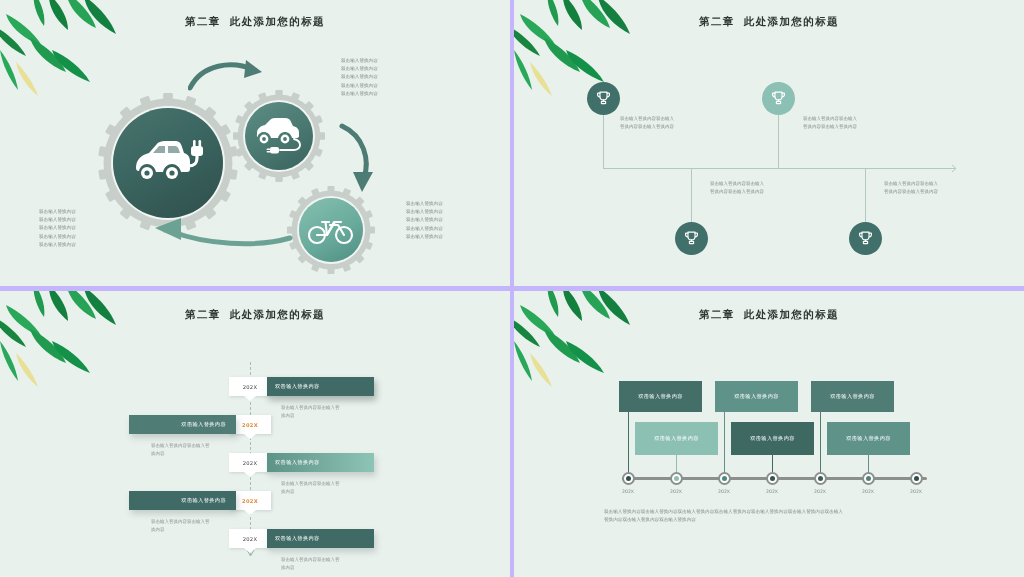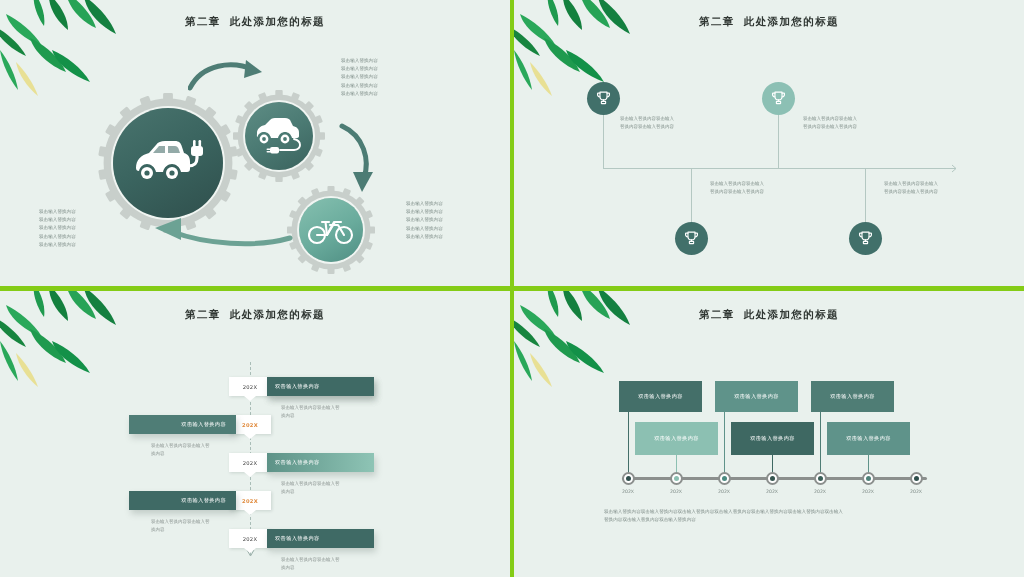--- a/index.html
+++ b/index.html
@@ -7,21 +7,21 @@
     width: 1024px; height: 577px; overflow: hidden;
     background: #ffffff;
     font-family: "Liberation Sans", "DejaVu Sans", sans-serif;
   }
   #deck {
     position: relative; width: 1024px; height: 577px;
     display: grid;
     grid-template-columns: 510px 510px;
     grid-template-rows: 286px 286px;
     column-gap: 4px; row-gap: 5px;
-    background: #84cc16;
+    background: #c4b5fd;
   }
   .slide {
     position: relative; overflow: hidden;
     background: #e9f1ed;
   }
   
   .willow { position: absolute; left: -6px; top: -8px; width: 130px; height: 110px;
             pointer-events: none; }
   .willow svg { display: block; }
   .willow-bottom { position:absolute; left:-4px; bottom:-14px; width:150px; height:24px;

